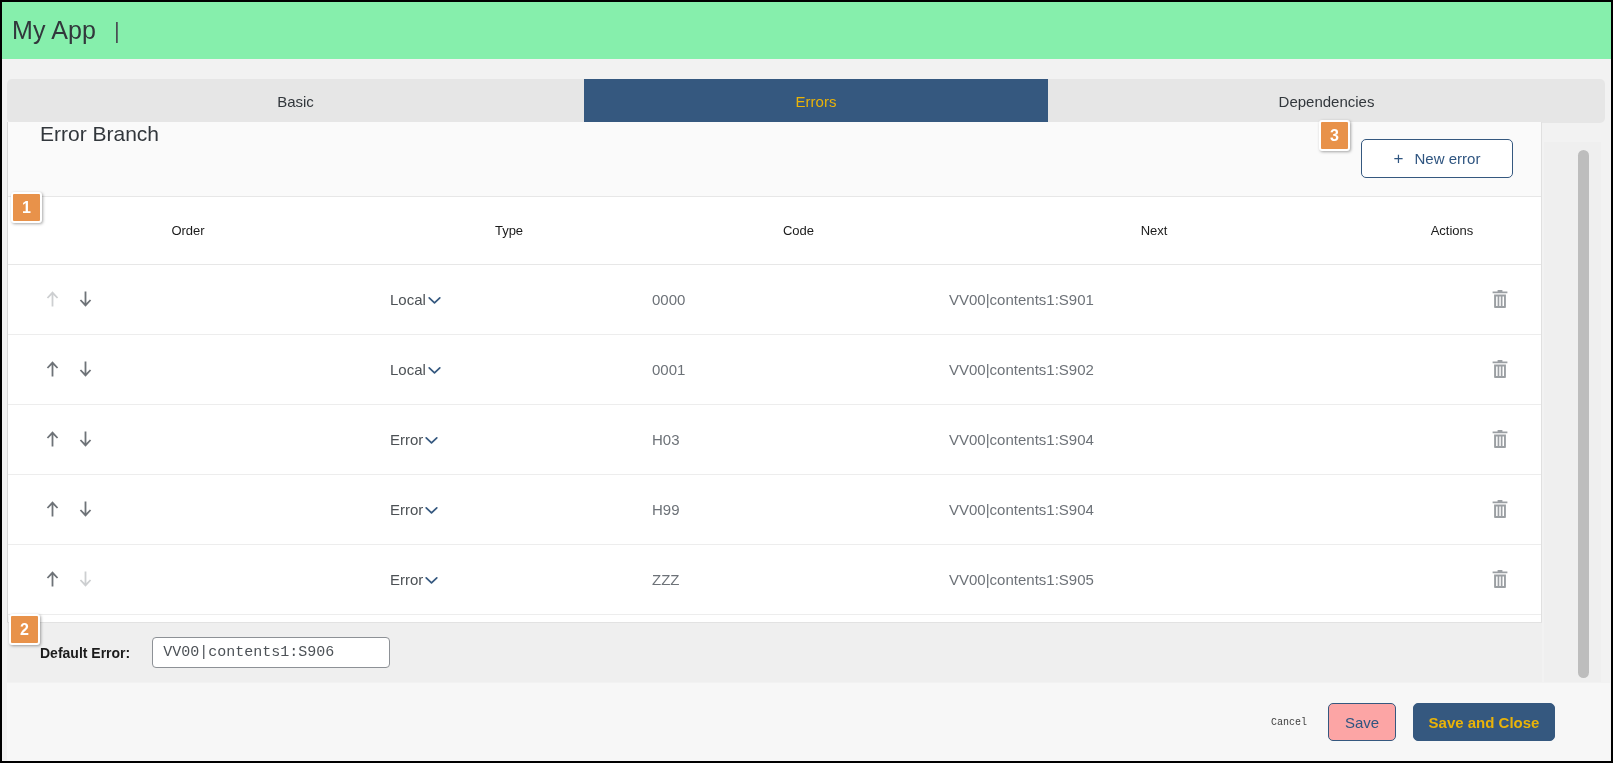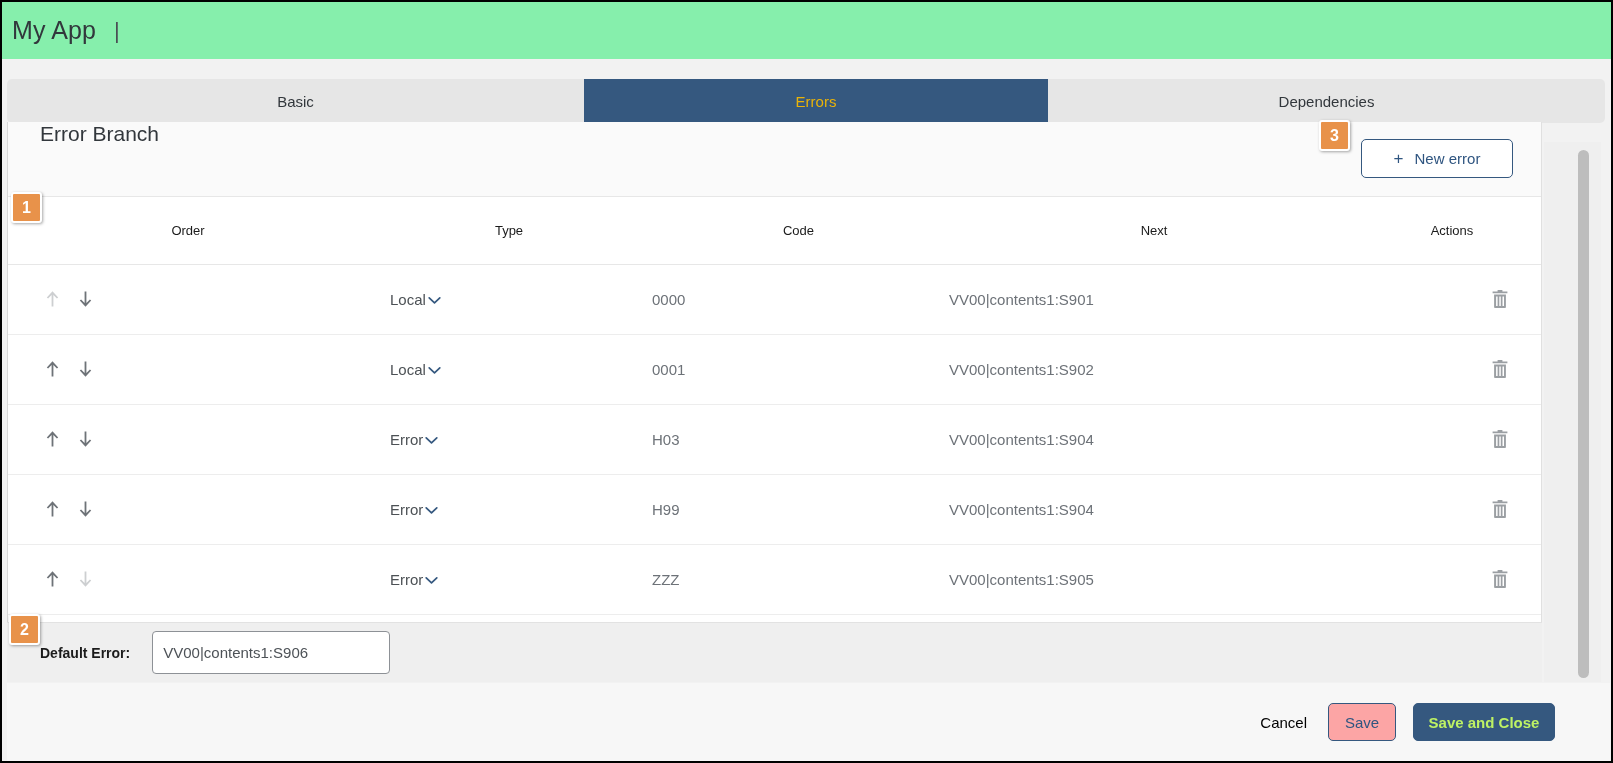--- a/index.html
+++ b/index.html
@@ -141,52 +141,52 @@
     background: #efefef;
     border-top: 1px solid #e2e2e2;
     display: flex; align-items: center;
   }
   .default-label {
     font-size: 14px; font-weight: bold; color: #1b1b1b;
     margin-left: 33px;
   }
   .default-input {
     margin-left: 22px;
-    width: 238px; height: 43px;
+    width: 238px; height: 31px;
     border: 1px solid #8d9196; border-radius: 4px;
     background: #ffffff;
     font-size: 15px; color: #4d5257;
-    font-family: Liberation Sans, sans-serif;
+    font-family: Liberation Mono, monospace;
     padding: 0 10px;
   }
 
   
   .footer {
     position: absolute; left: 5px; top: 681px;
     width: 1603px; height: 78px;
     background: #f7f7f7;
     display: flex; align-items: center; justify-content: flex-end;
     gap: 17px; padding-right: 55px;
   }
   .cancel-btn {
     background: none; border: 0; cursor: pointer;
-    font-size: 15px; color: #000000;
-    font-family: Liberation Sans, sans-serif;
+    font-size: 10px; color: #404040;
+    font-family: Liberation Mono, monospace;
     padding: 6px 4px;
   }
   .save-btn {
     width: 68px; height: 38px;
     background: #fca5a5; color: #2f5580;
     border: 1px solid #35587f; border-radius: 5px;
     font-size: 15px; cursor: pointer;
     font-family: "Liberation Sans", sans-serif;
   }
   .save-close-btn {
     width: 142px; height: 38px;
-    background: #35587f; color: #bef264;
+    background: #35587f; color: #eab308;
     border: 1px solid #35587f; border-radius: 5px;
     font-size: 15px; font-weight: bold; cursor: pointer;
     font-family: "Liberation Sans", sans-serif;
   }
 
   
   .scroll-track {
     position: absolute; right: 10px; top: 140px;
     width: 57px; height: 540px;
     background: #efefef;

